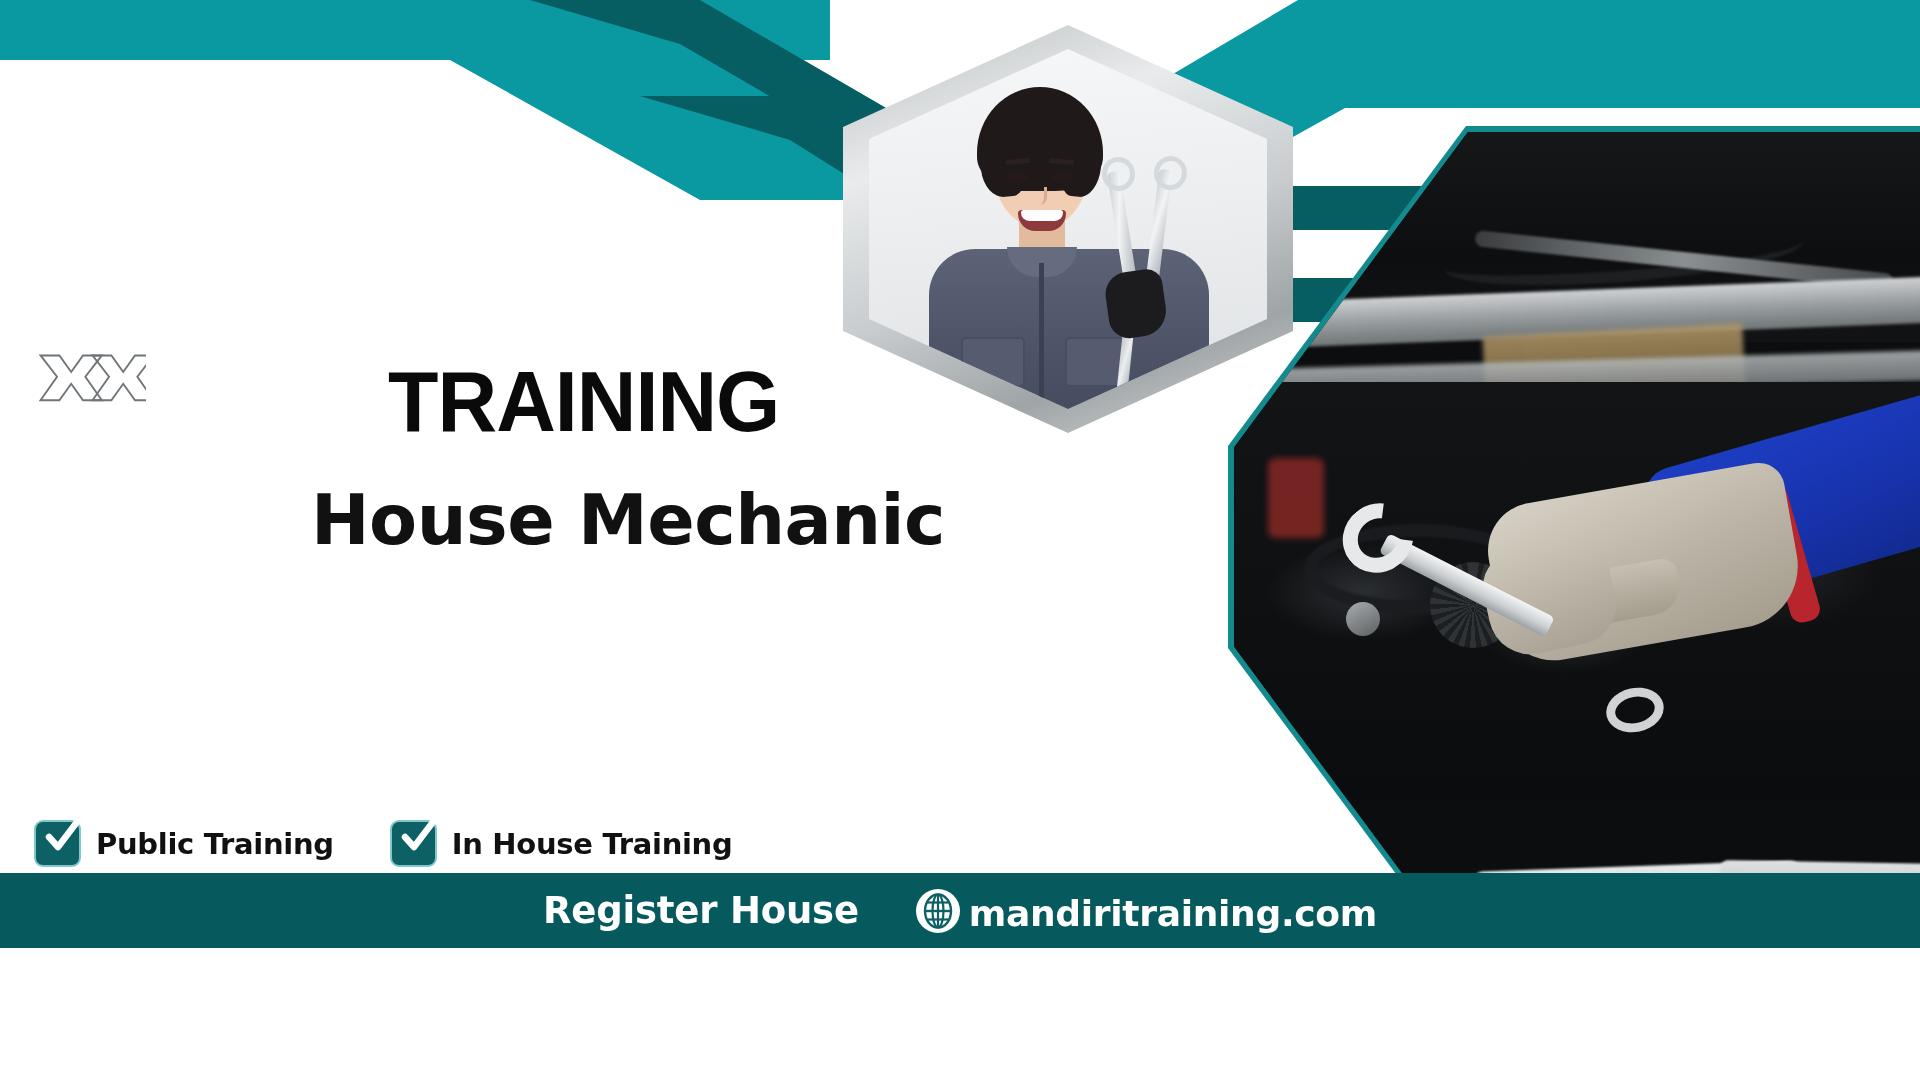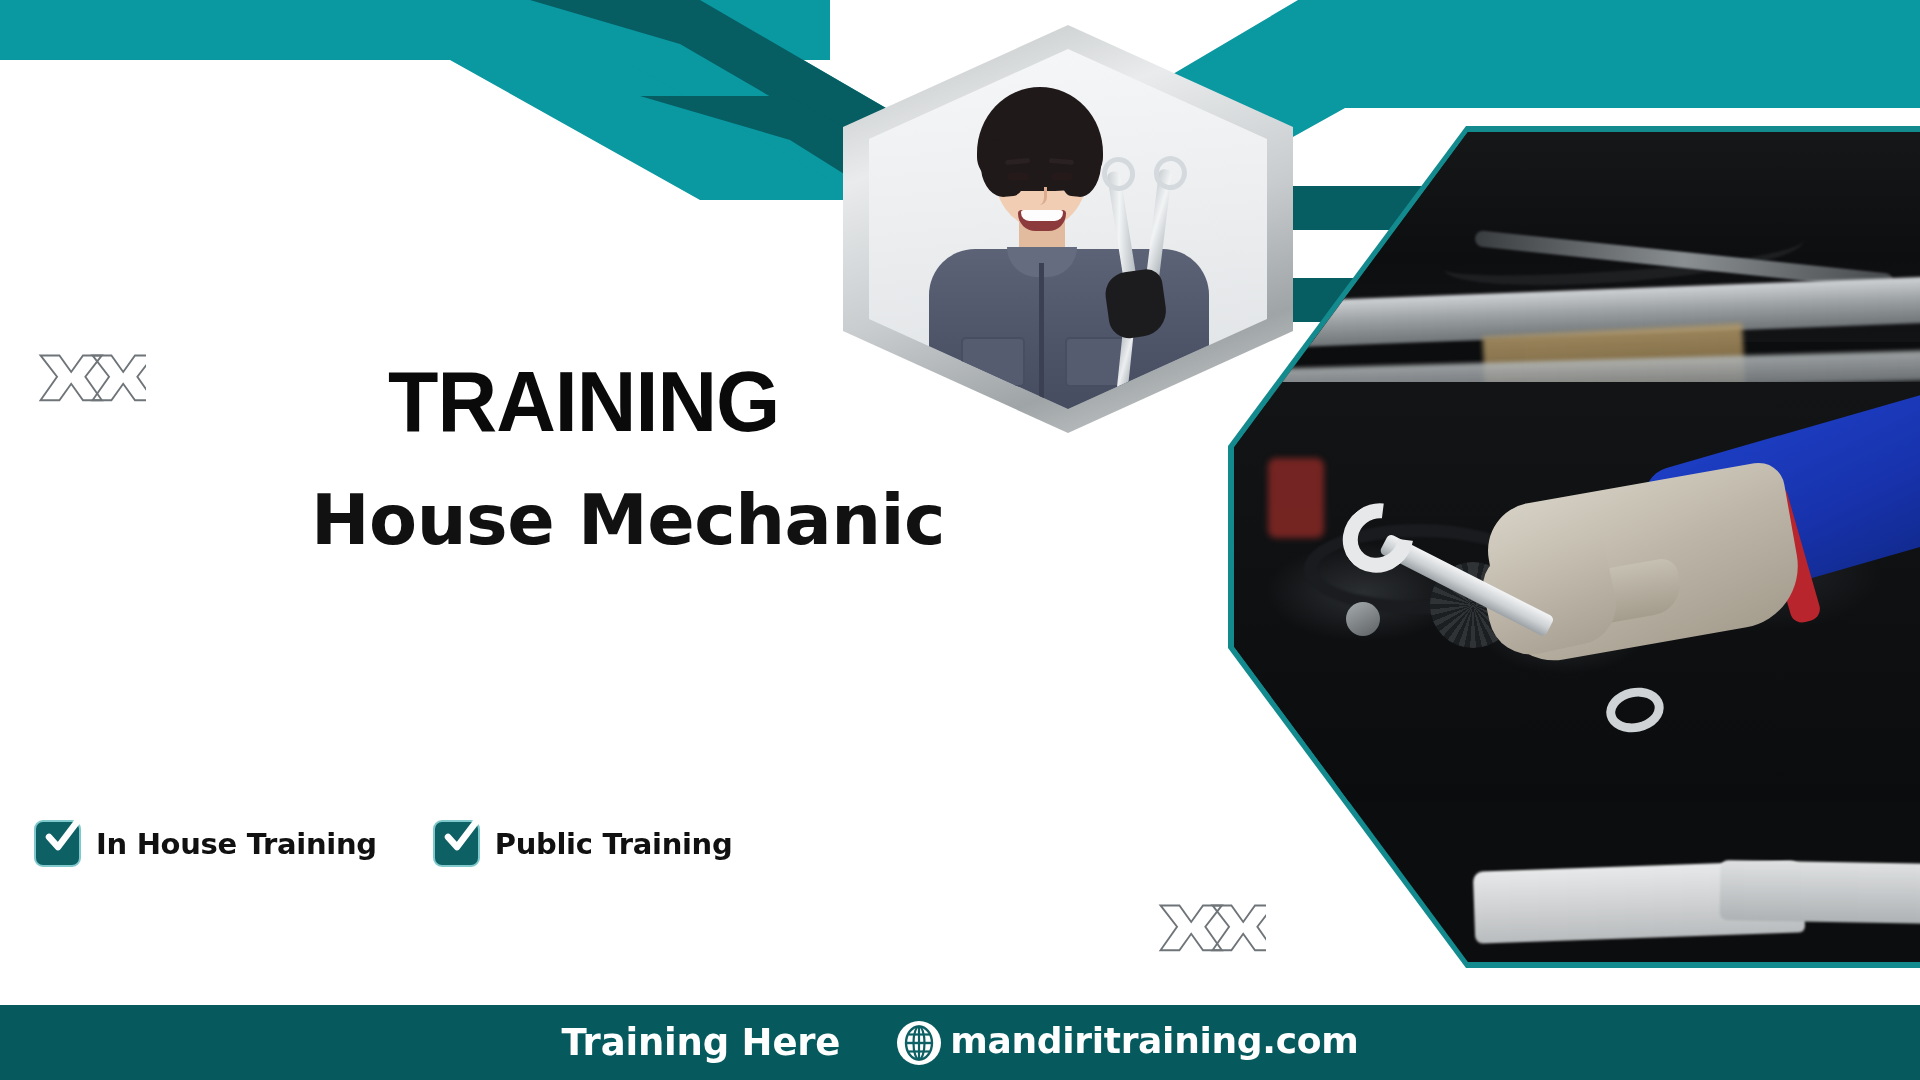--- a/index.html
+++ b/index.html
@@ -9,21 +9,21 @@
     width: 1920px;
     height: 1080px;
     overflow: hidden;
     background: #ffffff;
     font-family: "Liberation Sans", sans-serif;
   }
 
   #banner {
     position: relative;
     width: 1920px;
-    height: 1080px;
+    height: 948px;
     background: #ffffff;
     overflow: hidden;
   }
 
   
   .deco-layer {
     position: absolute;
     inset: 0;
     width: 1920px;
     height: 1080px;
@@ -535,21 +535,21 @@
   }
   .footer-register {
     font-size: 37px;
     font-weight: 700;
     color: #ffffff;
     letter-spacing: -0.2px;
     font-family: "DejaVu Sans", sans-serif;
   }
   .footer-site {
     display: flex;
-    align-items: flex-start;
+    align-items: flex-end;
     gap: 8px;
   }
   .globe-icon {
     width: 46px;
     height: 46px;
     flex: 0 0 auto;
   }
   .footer-url {
     font-size: 36px;
     font-weight: 700;
@@ -645,38 +645,38 @@
 
   <div class="features">
 
     <div class="feature">
       <span class="cb">
         <span class="cb-box"></span>
         <svg class="cb-check" viewBox="0 0 40 40" aria-hidden="true">
           <path d="M6,21 L15,31 L37,2" fill="none" stroke="#ffffff" stroke-width="6.5" stroke-linecap="round" stroke-linejoin="round"></path>
         </svg>
       </span>
-      <span class="feature-label">In House Training</span>
+      <span class="feature-label">Public Training</span>
     </div>
 
     <div class="feature">
       <span class="cb">
         <span class="cb-box"></span>
         <svg class="cb-check" viewBox="0 0 40 40" aria-hidden="true">
           <path d="M6,21 L15,31 L37,2" fill="none" stroke="#ffffff" stroke-width="6.5" stroke-linecap="round" stroke-linejoin="round"></path>
         </svg>
       </span>
-      <span class="feature-label">Public Training</span>
+      <span class="feature-label">In House Training</span>
     </div>
 
 
   </div>
 
   <div class="footer">
-    <span class="footer-register">Training Here</span>
+    <span class="footer-register">Register House</span>
     <span class="footer-site">
       <svg class="globe-icon" viewBox="0 0 46 46" aria-hidden="true">
         <circle cx="23" cy="23" r="22" fill="#ffffff"></circle>
         <ellipse cx="23" cy="23" rx="13" ry="16.5" fill="none" stroke="#0d6064" stroke-width="2.4"></ellipse>
         <ellipse cx="23" cy="23" rx="5.5" ry="16.5" fill="none" stroke="#0d6064" stroke-width="2.2"></ellipse>
         <line x1="10" y1="23" x2="36" y2="23" stroke="#0d6064" stroke-width="2.4"></line>
         <line x1="12.6" y1="14.5" x2="33.4" y2="14.5" stroke="#0d6064" stroke-width="2.2"></line>
         <line x1="12.6" y1="31.5" x2="33.4" y2="31.5" stroke="#0d6064" stroke-width="2.2"></line>
         <line x1="23" y1="6.5" x2="23" y2="39.5" stroke="#0d6064" stroke-width="2.2"></line>
       </svg>

